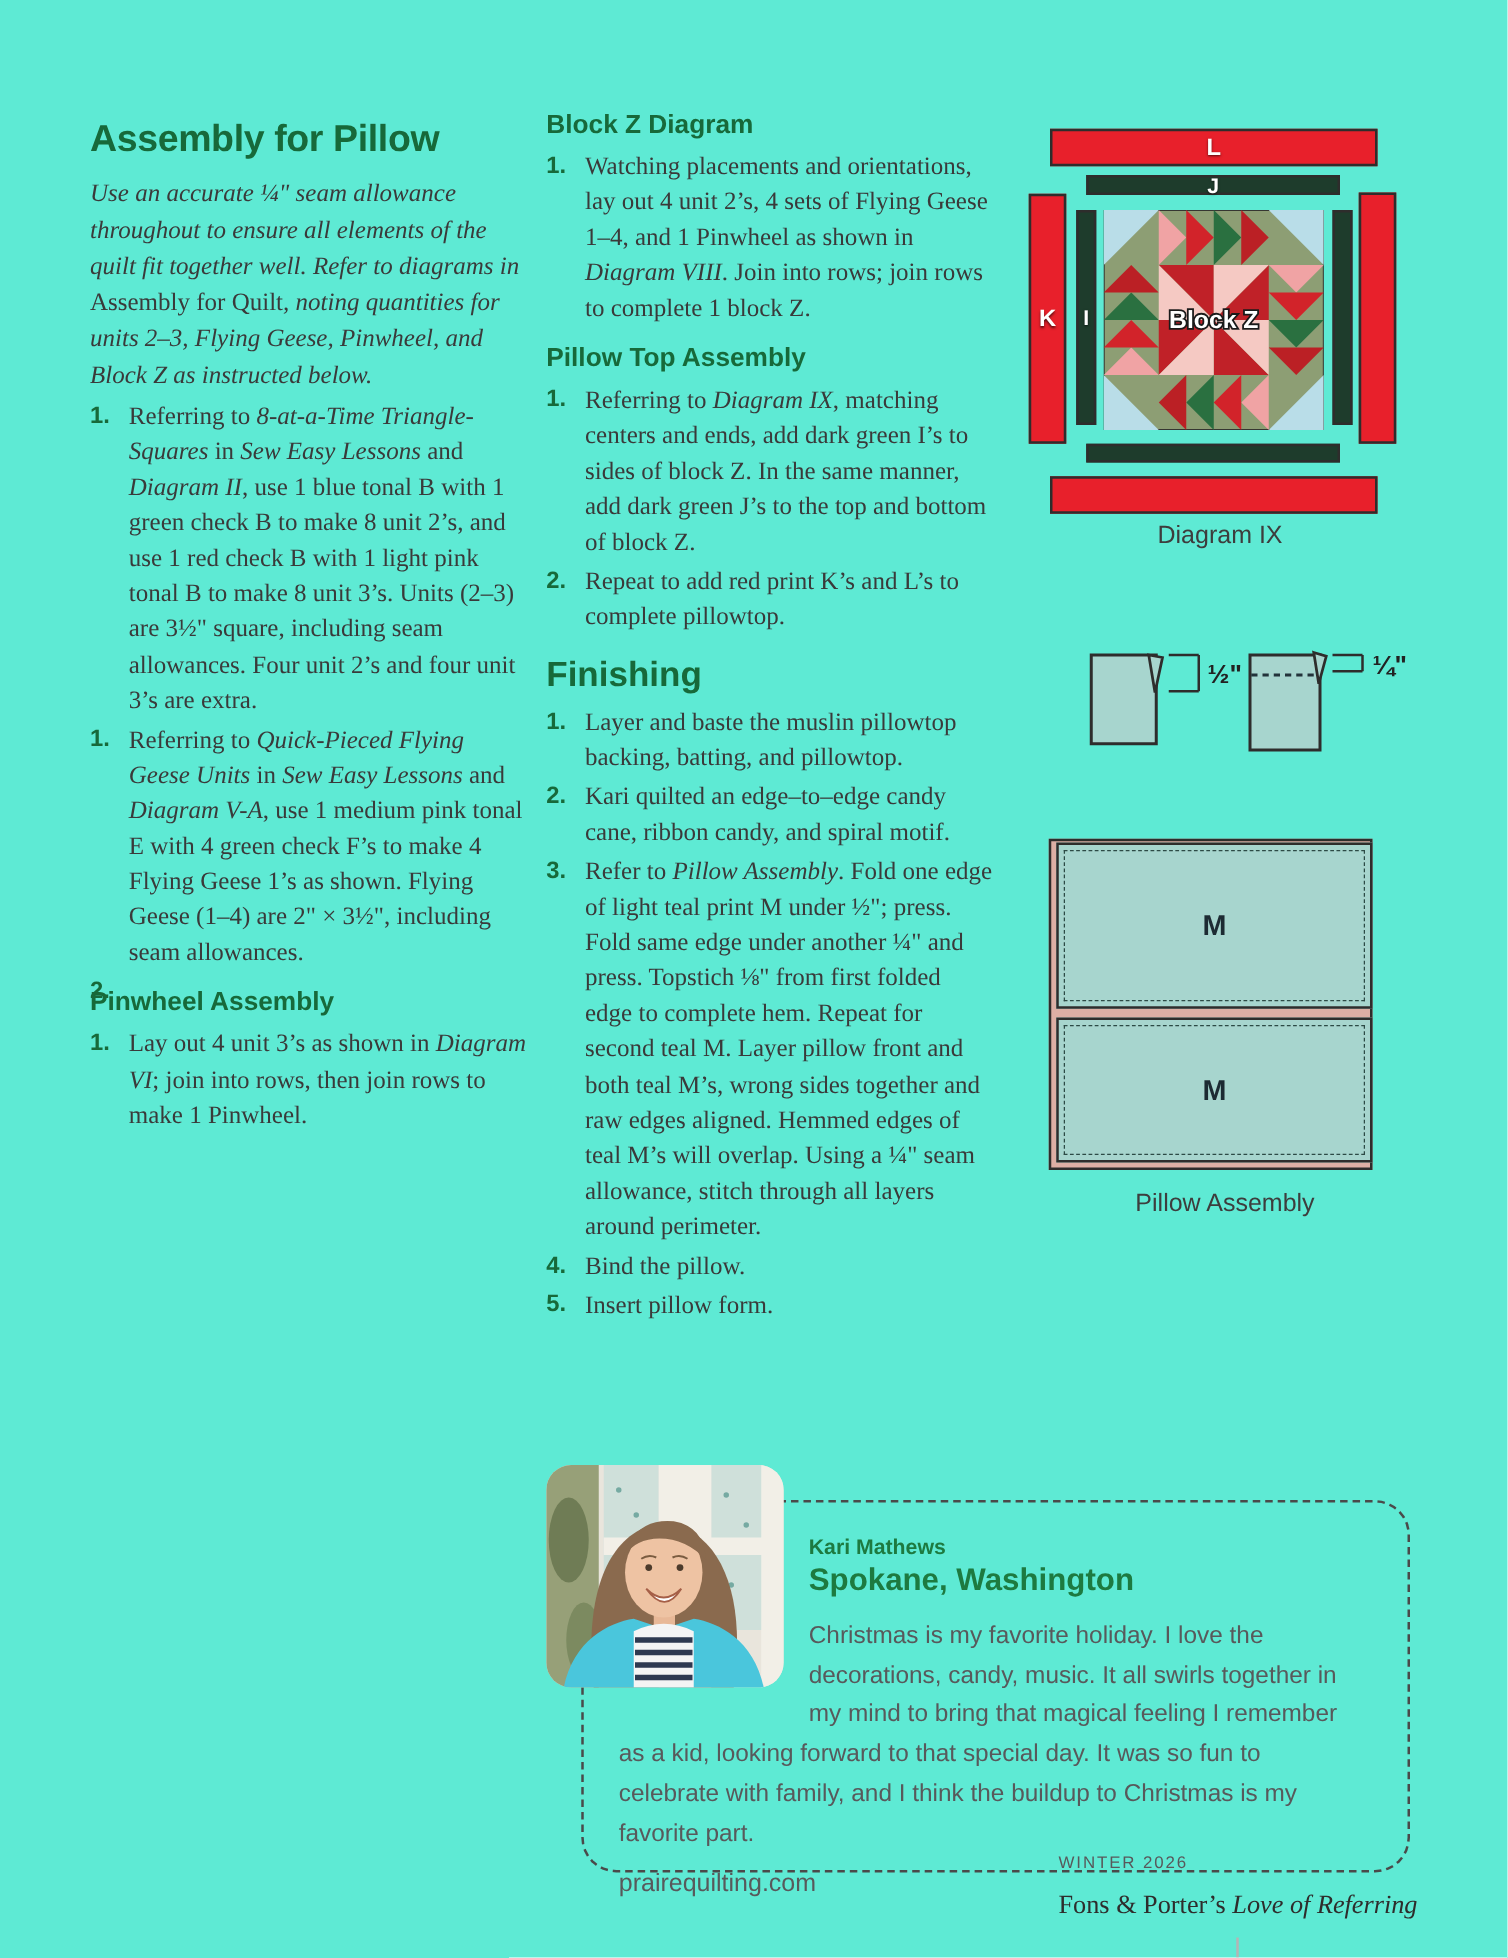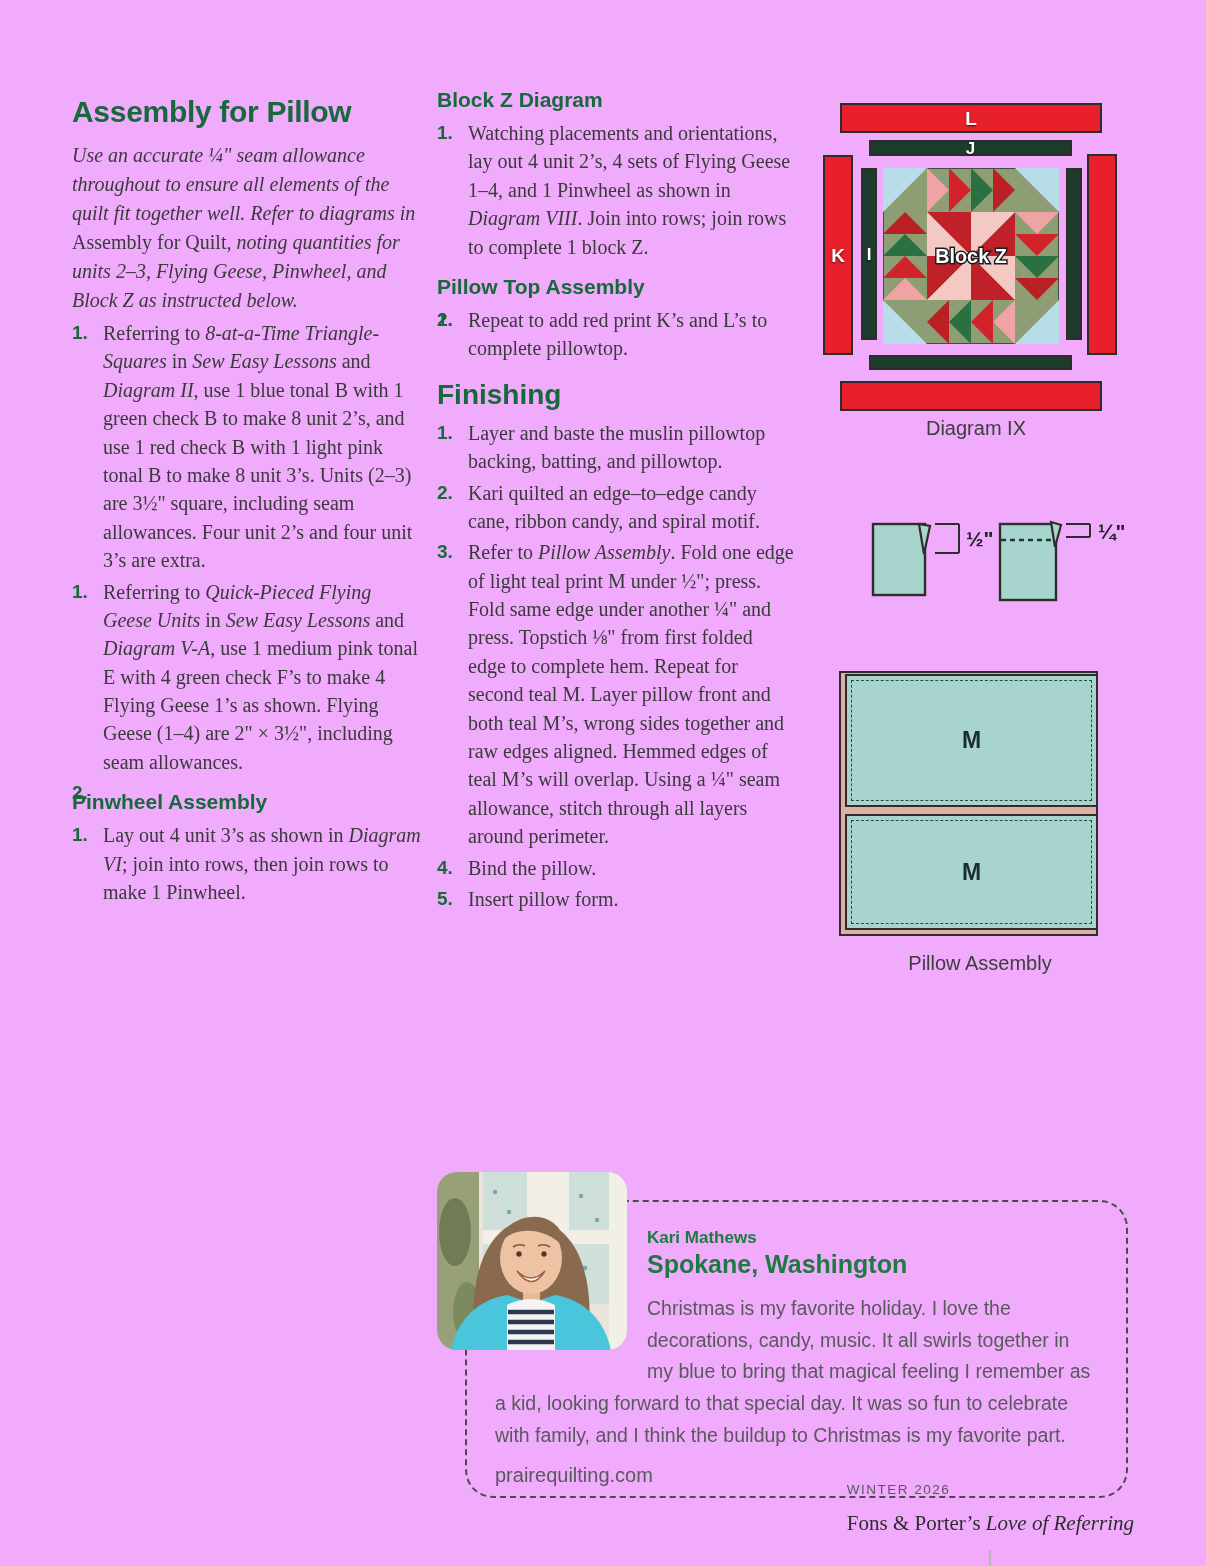--- a/index.html
+++ b/index.html
@@ -1,16 +1,16 @@
 <!DOCTYPE html>
 <html style="--heading-green: #17693a; --body-text: #3a3a3a; --bar-red: #e8202b; --bar-green: #1e3c2c; --sage: #8d9e74; --corner-blue: #b9dde8; --goose-pink: #f0a3a4; --goose-red: #d2232a; --goose-red-dark: #bb2025; --goose-green: #2a7040; --pinwheel-red: #c02128; --pinwheel-pink: #f5c9c3; --teal-fabric: #a7d5ce; --backing-salmon: #ddafa5; --bio-green: #1d7a40; --bio-text: #58595b; --diagram-outline: #2e2d2c;"><head>
 <meta charset="utf-8">
 <style>
   html,body{margin:0;padding:0;background:#ffffff;}
-  .page{position:relative;width:1206px;height:1566px;background:#f0abfc;overflow:hidden;
+  .page{position:relative;width:1206px;height:1566px;background:#5eead4;overflow:hidden;
         font-family:"Liberation Serif",serif;color:var(--body-text,#3a3a3a);}
 
   
   .col{position:absolute;}
   .col-left{left:72px;top:95px;width:350px;}
   .col-mid{left:437px;top:88px;width:358px;}
 
   .main-title{font-family:"Liberation Sans",sans-serif;font-weight:bold;font-size:30px;
               color:var(--heading-green,#17693a);margin:0 0 12px 0;letter-spacing:-.3px;}
   .intro{font-style:italic;font-size:20px;line-height:1.45;margin:0 0 4px 0;}
@@ -116,20 +116,21 @@
   <div class="col col-mid">
     <h2 class="sec-head" style="margin-top:0">Block Z Diagram</h2>
     <div class="step">
       <span class="step-num">1.</span>
       <span class="step-text"><span class="seg-n">Watching placements and orientations, lay out 4 unit 2’s, 4 sets of Flying Geese 1–4, and 1 Pinwheel as shown in </span><span class="seg-i">Diagram VIII</span><span class="seg-n">. Join into rows; join rows to complete 1 block Z.</span></span>
     </div>
 
     <h2 class="sec-head">Pillow Top Assembly</h2>
     <div class="step">
       <span class="step-num">1.</span>
+      <span class="step-text"><span class="seg-n">Referring to </span><span class="seg-i">Diagram IX</span><span class="seg-n">, matching centers and ends, add dark green I’s to sides of block Z. In the same manner, add dark green J’s to the top and bottom of block Z.</span></span>
     </div>
     <div class="step">
       <span class="step-num">2.</span>
       <span class="step-text"><span class="seg-n">Repeat to add red print K’s and L’s to complete pillowtop.</span></span>
     </div>
 
     <h2 class="sec-head big-head">Finishing</h2>
     <div class="step">
       <span class="step-num">1.</span>
       <span class="step-text"><span class="seg-n">Layer and baste the muslin pillowtop backing, batting, and pillowtop.</span></span>
@@ -244,21 +245,21 @@
       <div class="dash-inner"></div>
       <span class="pa-panel-label">M</span>
     </div>
     <div class="fig-caption pa-caption">Pillow Assembly</div>
   </div>
 
   <div class="bio-box">
     <div class="bio-float"></div>
     <div class="bio-name">Kari Mathews</div>
     <div class="bio-loc">Spokane, Washington</div>
-    <div class="bio-text">Christmas is my favorite holiday. I love the decorations, candy, music. It all swirls together in my blue to bring that magical feeling I remember as a kid, looking forward to that special day. It was so fun to celebrate with family, and I think the buildup to Christmas is my favorite part.</div>
+    <div class="bio-text">Christmas is my favorite holiday. I love the decorations, candy, music. It all swirls together in my mind to bring that magical feeling I remember as a kid, looking forward to that special day. It was so fun to celebrate with family, and I think the buildup to Christmas is my favorite part.</div>
     <div class="bio-site">prairequilting.com</div>
   </div>
 
   <svg class="author-photo" viewBox="0 0 190 178">
     <rect width="190" height="178" fill="#e9e5dc"></rect>
     <rect x="0" y="0" width="42" height="178" fill="#97a078"></rect>
     <ellipse cx="18" cy="60" rx="16" ry="34" fill="#6f7c55"></ellipse>
     <ellipse cx="30" cy="140" rx="14" ry="30" fill="#7c8a60"></ellipse>
     <g>
       <rect x="46" y="0" width="44" height="132" fill="#cfe0da"></rect>

